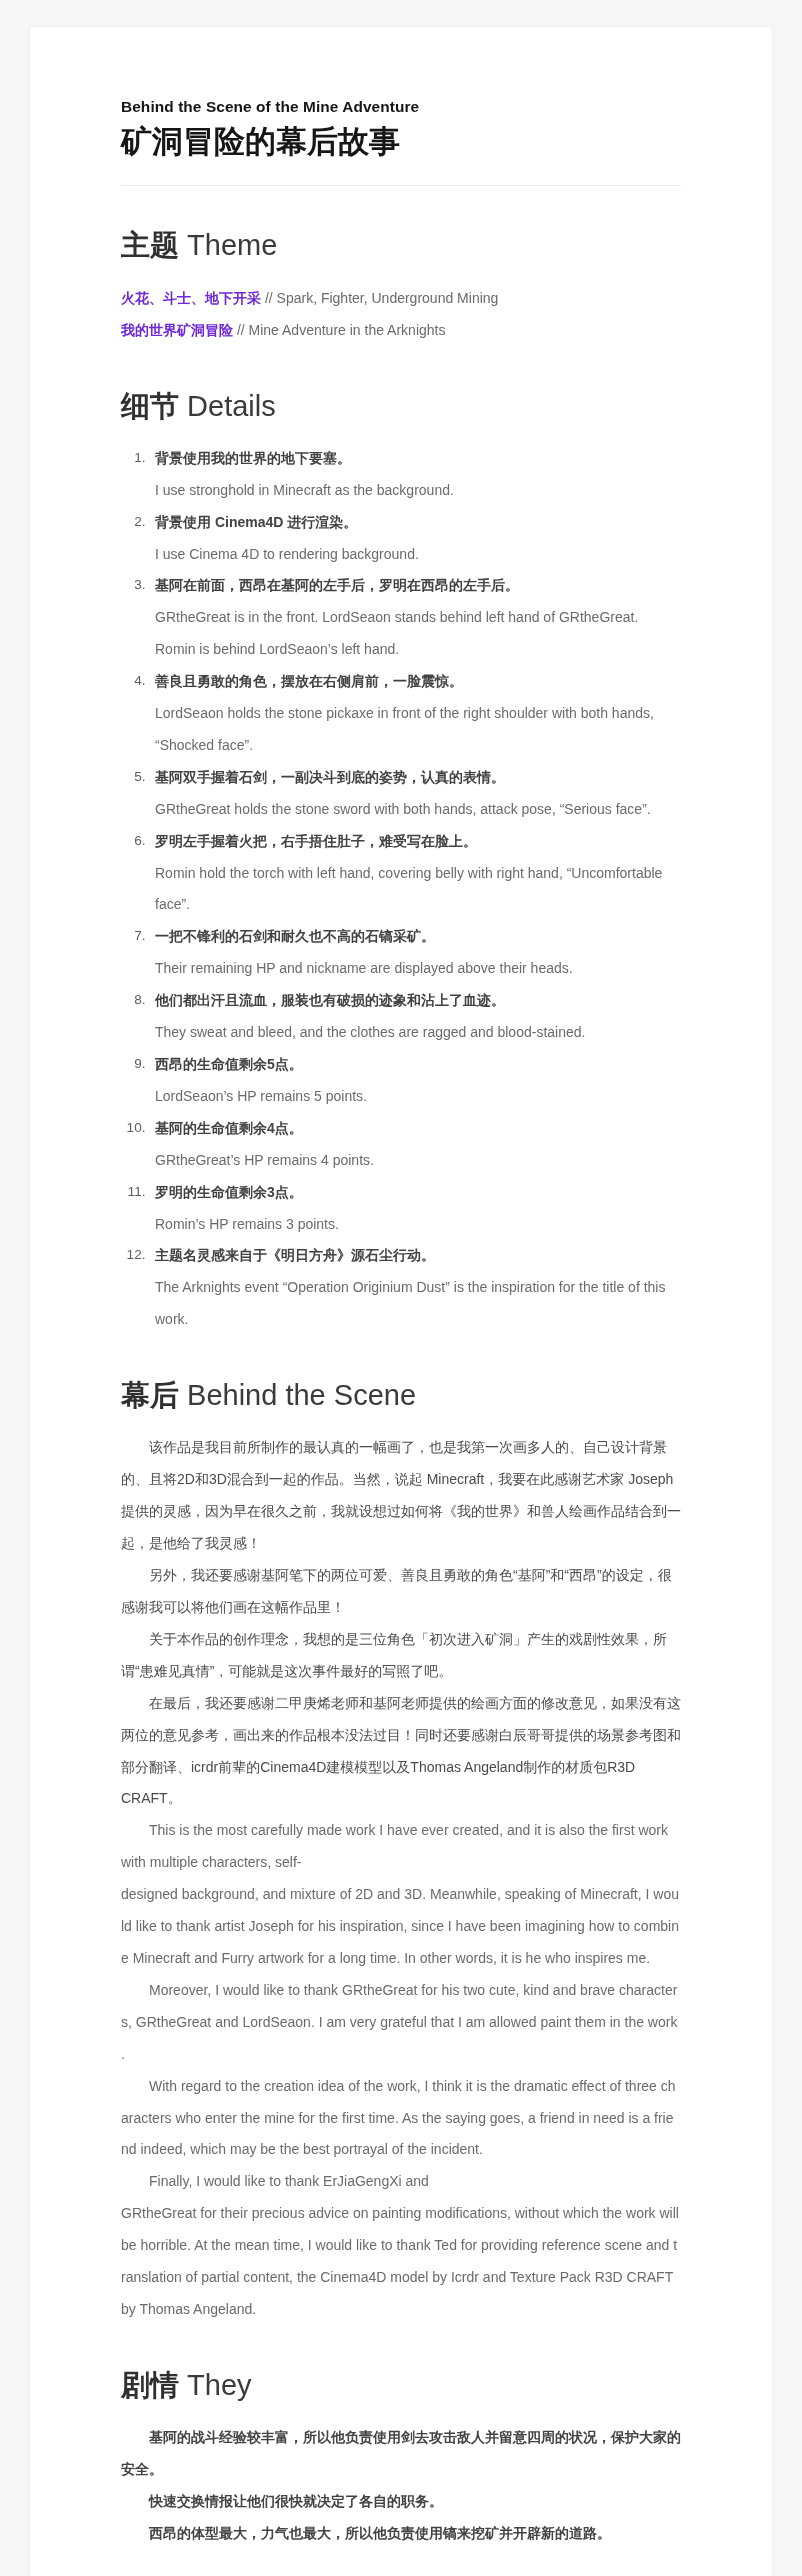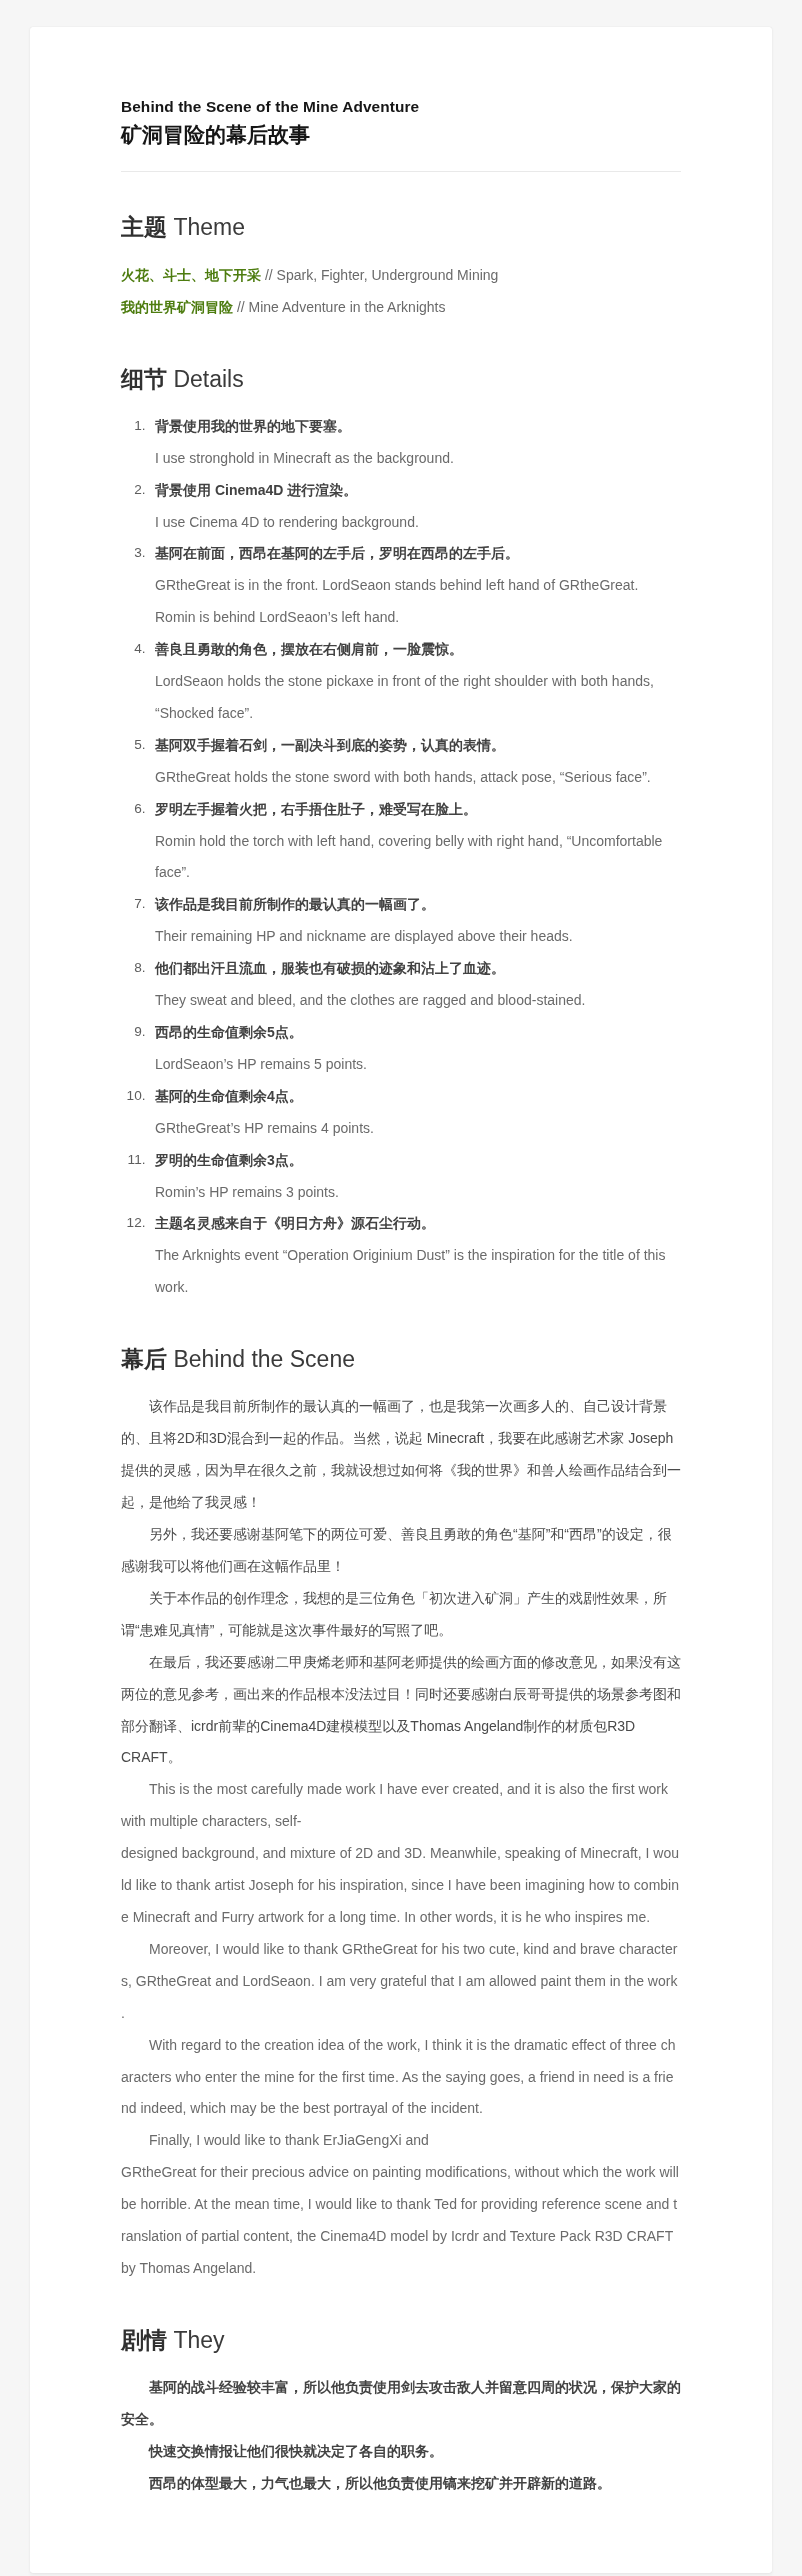--- a/index.html
+++ b/index.html
@@ -10,30 +10,30 @@
   }
   .page { width: 802px; margin: 0 auto; padding: 27px 0; }
   .card {
     width: 742px; margin: 0 auto; background: #ffffff;
     border-radius: 2.7px;
     box-shadow: 0 0 0.9px rgba(0,0,0,.14), 0 1.8px 3.6px rgba(0,0,0,.05);
     padding: 71px 91px 73px 91px;
     min-height: 2494px;
   }
   .title-en { font-size: 15.4px; font-weight: 700; color: #161616; letter-spacing: 0.1px; }
-  .title-zh { font-size: 21px; font-weight: 700; color: #161616; margin: 5.4px 0 22px 0; }
+  .title-zh { font-size: 31px; font-weight: 700; color: #161616; margin: 5.4px 0 22px 0; }
   .title-divider { border: 0; border-top: 0.9px solid #e9e9e9; margin: 0; }
 
-  h2 { font-size: 23px; font-weight: 400; color: #333333; margin: 40px 0 16.3px 0; }
+  h2 { font-size: 29px; font-weight: 400; color: #333333; margin: 40px 0 16.3px 0; }
   h2 .h-zh { font-weight: 700; color: #303030; }
   h2 .h-en { font-weight: 400; color: #3a3a3a; }
 
   .body-text, .theme-line, li, p { font-size: 14px; line-height: 2.28; }
 
-  .theme-line .t-zh { font-weight: 700; color: #4d7c0f; }
+  .theme-line .t-zh { font-weight: 700; color: #6d28d9; }
   .theme-line .t-en { color: #6a6a6a; }
 
   ol.details { list-style: none; counter-reset: d; margin: 5.4px 0 0 0; }
   ol.details li { counter-increment: d; position: relative; padding-left: 34px; }
   ol.details li::before {
     content: counter(d) ".";
     position: absolute; left: 0; top: 0; width: 24.5px;
     text-align: right; color: #5d5d5d; font-size: 13.6px;
   }
   .d-zh { font-weight: 700; color: #424242; }
@@ -92,21 +92,21 @@
     <div class="d-zh">基阿双手握着石剑，一副决斗到底的姿势，认真的表情。</div>
     <div class="d-en">GRtheGreat holds the stone sword with both hands, attack pose, “Serious face”.</div>
   </li>
 
   <li>
     <div class="d-zh">罗明左手握着火把，右手捂住肚子，难受写在脸上。</div>
     <div class="d-en">Romin hold the torch with left hand, covering belly with right hand, “Uncomfortable face”.</div>
   </li>
 
   <li>
-    <div class="d-zh">该作品是我目前所制作的最认真的一幅画了。</div>
+    <div class="d-zh">一把不锋利的石剑和耐久也不高的石镐采矿。</div>
     <div class="d-en">Their remaining HP and nickname are displayed above their heads.</div>
   </li>
 
   <li>
     <div class="d-zh">他们都出汗且流血，服装也有破损的迹象和沾上了血迹。</div>
     <div class="d-en">They sweat and bleed, and the clothes are ragged and blood-stained.</div>
   </li>
 
   <li>
     <div class="d-zh">西昂的生命值剩余5点。</div>

